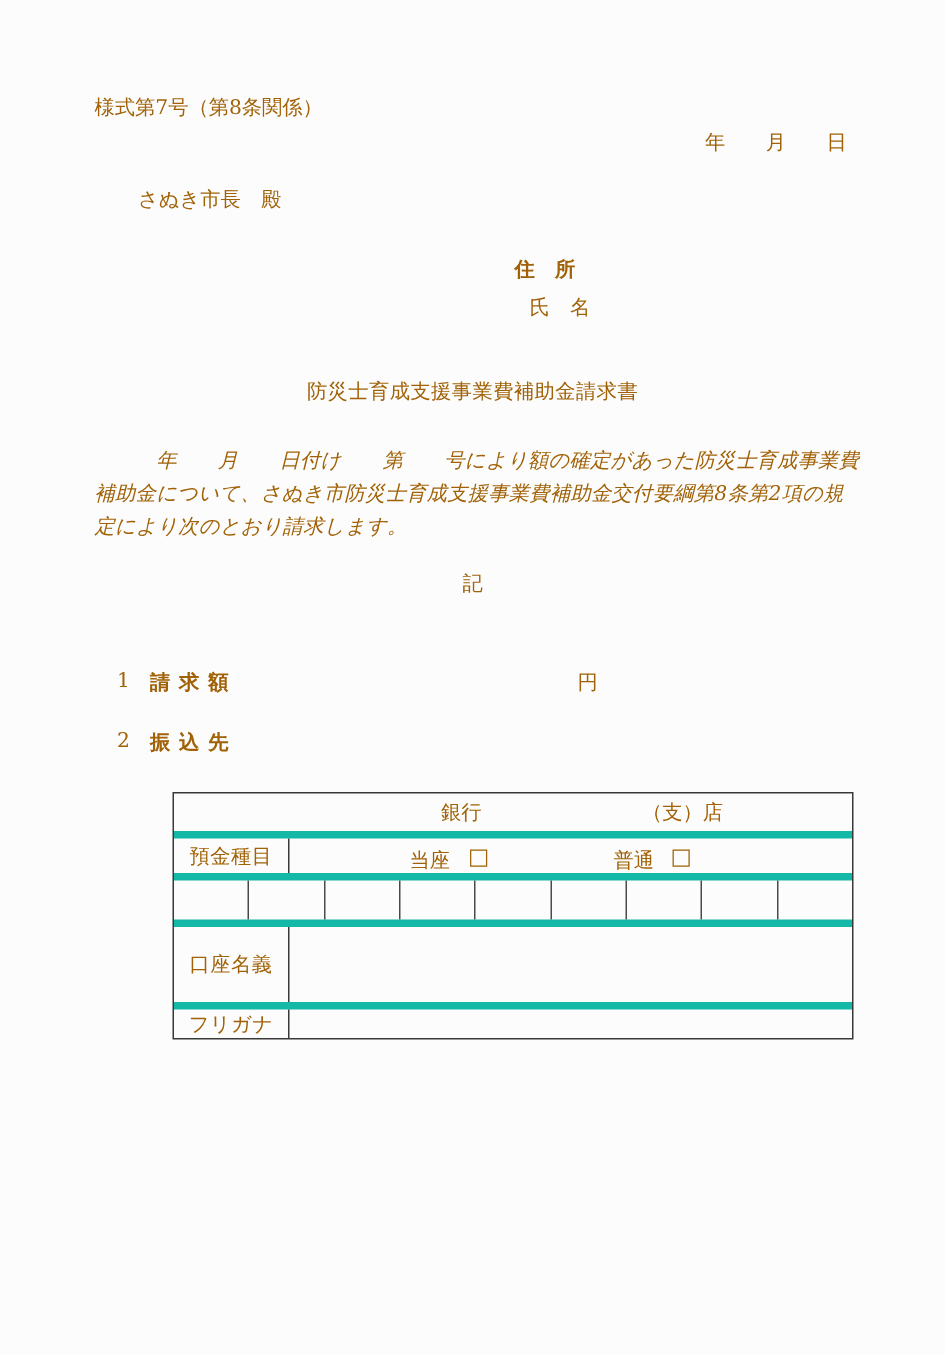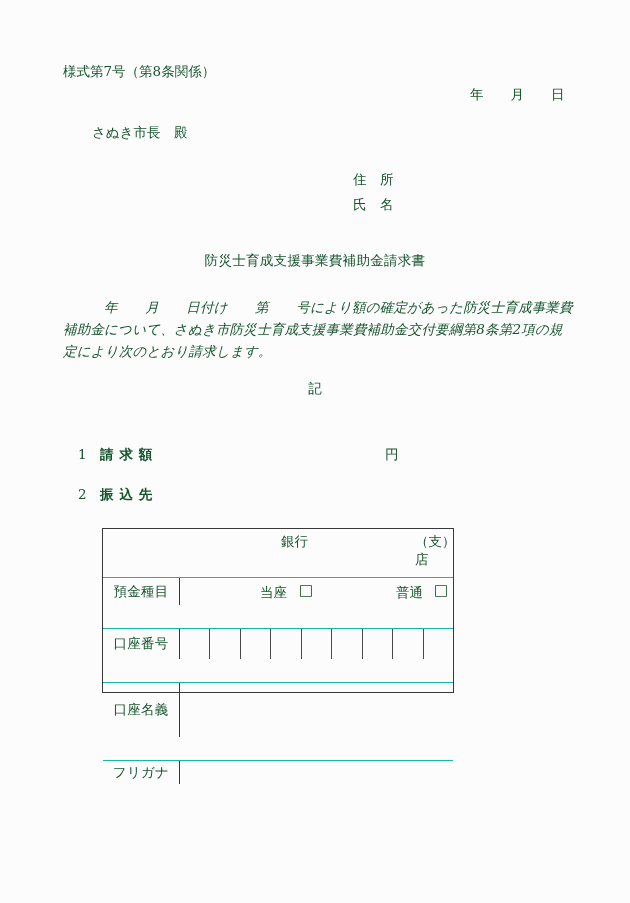--- a/index.html
+++ b/index.html
@@ -4,41 +4,41 @@
 <style>
   html,body{margin:0;padding:0;}
   body{background:#e8e8e8;}
   .page{
     position:relative;
     width:630px;height:903px;
     margin:0 auto;
     background:#fcfcfc;
     font-family:"DejaVu Serif","Liberation Serif",serif;
     font-size:13.5px;
-    color:#14532d;
+    color:#a16207;
     overflow:hidden;
   }
   .abs{position:absolute;white-space:pre;}
   .centered{position:absolute;left:0;width:630px;text-align:center;white-space:pre;}
   .body-text{position:absolute;left:63px;top:296px;width:512px;line-height:22px;font-style:italic;}
   .body-text div{white-space:pre;letter-spacing:0.2px;}
   .item-num{position:absolute;left:78px;white-space:pre;}
   .item-label{position:absolute;left:100px;white-space:pre;letter-spacing:0.6px;font-weight:bold;}
   .item-unit{position:absolute;left:385px;white-space:pre;}
 
   
   .bank-table{
-    position:absolute;left:102px;top:528px;
-    width:352px;height:165px;
+    position:absolute;left:115px;top:528px;
+    width:454px;height:165px;
     border:1px solid #383838;
     box-sizing:border-box;
     background:#fcfcfc;
   }
   .t-row{box-sizing:border-box;display:flex;align-items:stretch;}
-  .t-row + .t-row{border-top:1px solid #14b8a6;margin-top:23px;}
+  .t-row + .t-row{border-top:5px solid #14b8a6;}
   .row-bank{height:25px;position:relative;}
   .row-type{height:28px;}
   .row-number{height:31px;}
   .row-furigana{height:24px;}
   .row-name{height:55px;}
   .t-label{
     width:77px;flex:0 0 77px;
     border-right:1px solid #383838;
     box-sizing:border-box;
     display:flex;align-items:center;justify-content:center;
@@ -59,21 +59,21 @@
 <body>
 
 <div class="page">
 
   <div class="abs" style="left:63px;top:63px;">様式第7号（第8条関係）</div>
 
   <div class="abs" style="left:470px;top:86px;">年　　月　　日</div>
 
   <div class="abs" style="left:92px;top:124px;">さぬき市長　殿</div>
 
-  <div class="abs" style="left:353px;top:171px;">住　所</div>
+  <div class="abs" style="left:343px;top:171px;font-weight:bold;">住　所</div>
 
   <div class="abs" style="left:353px;top:196px;">氏　名</div>
 
   <div class="centered" style="top:252px;letter-spacing:0.3px;">防災士育成支援事業費補助金請求書</div>
 
   <div class="body-text">
     <div>　　　年　　月　　日付け　　第　　号により額の確定があった防災士育成事業費</div>
     <div>補助金について、さぬき市防災士育成支援事業費補助金交付要綱第8条第2項の規</div>
     <div>定により次のとおり請求します。</div>
   </div>
@@ -102,21 +102,20 @@
       <div class="t-label">預金種目</div>
       <div class="t-content">
         <span class="opt-text1">当座</span>
         <span class="opt-box1">□</span>
         <span class="opt-text2">普通</span>
         <span class="opt-box2">□</span>
       </div>
     </div>
 
     <div class="t-row row-number">
-      <div class="t-label">口座番号</div>
       <div class="t-content">
         <div class="cells">
             <div class="digit-cell"></div>
             <div class="digit-cell"></div>
             <div class="digit-cell"></div>
             <div class="digit-cell"></div>
             <div class="digit-cell"></div>
             <div class="digit-cell"></div>
             <div class="digit-cell"></div>
             <div class="digit-cell"></div>

